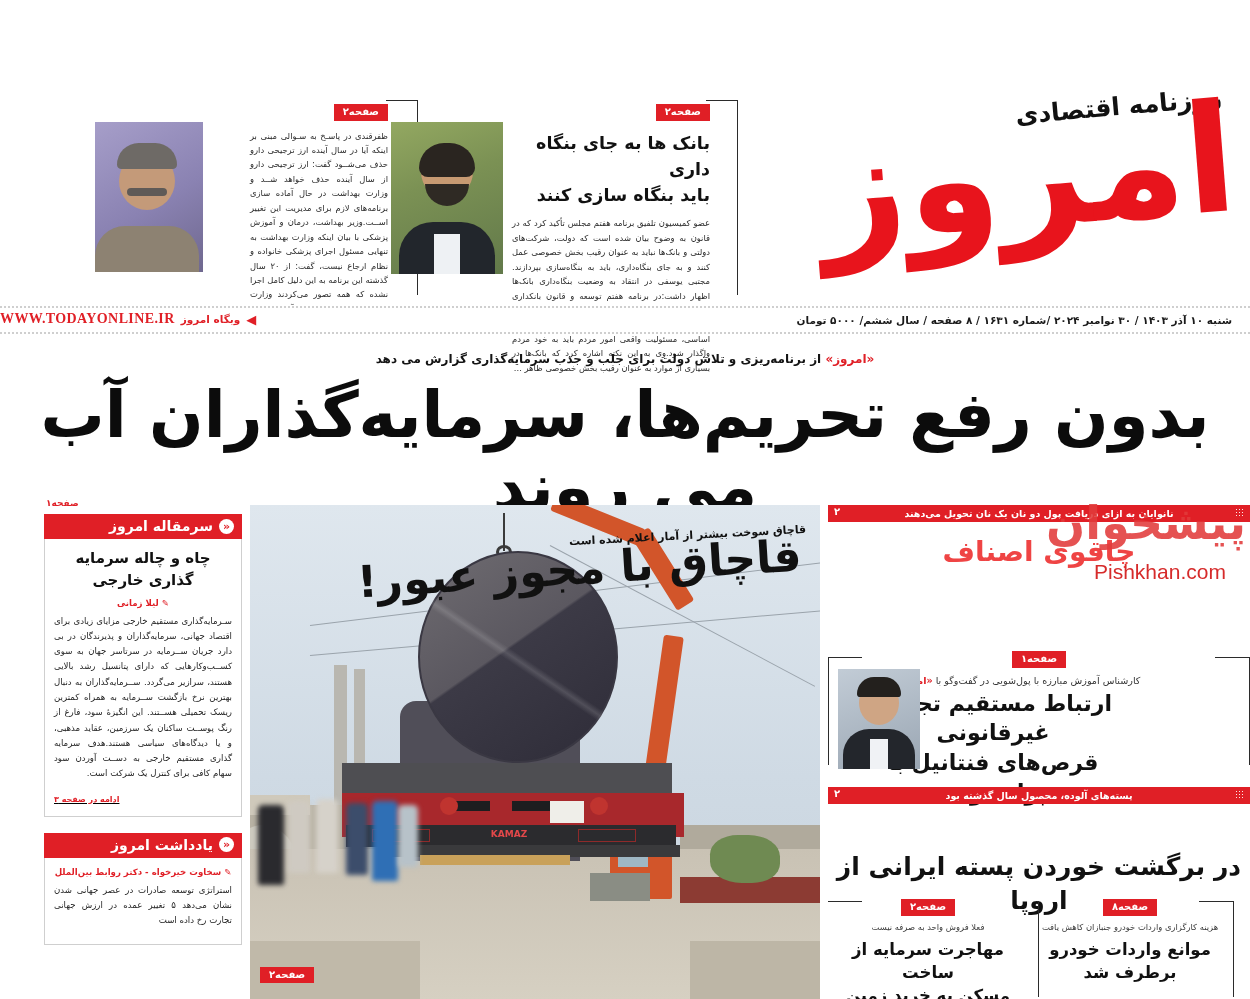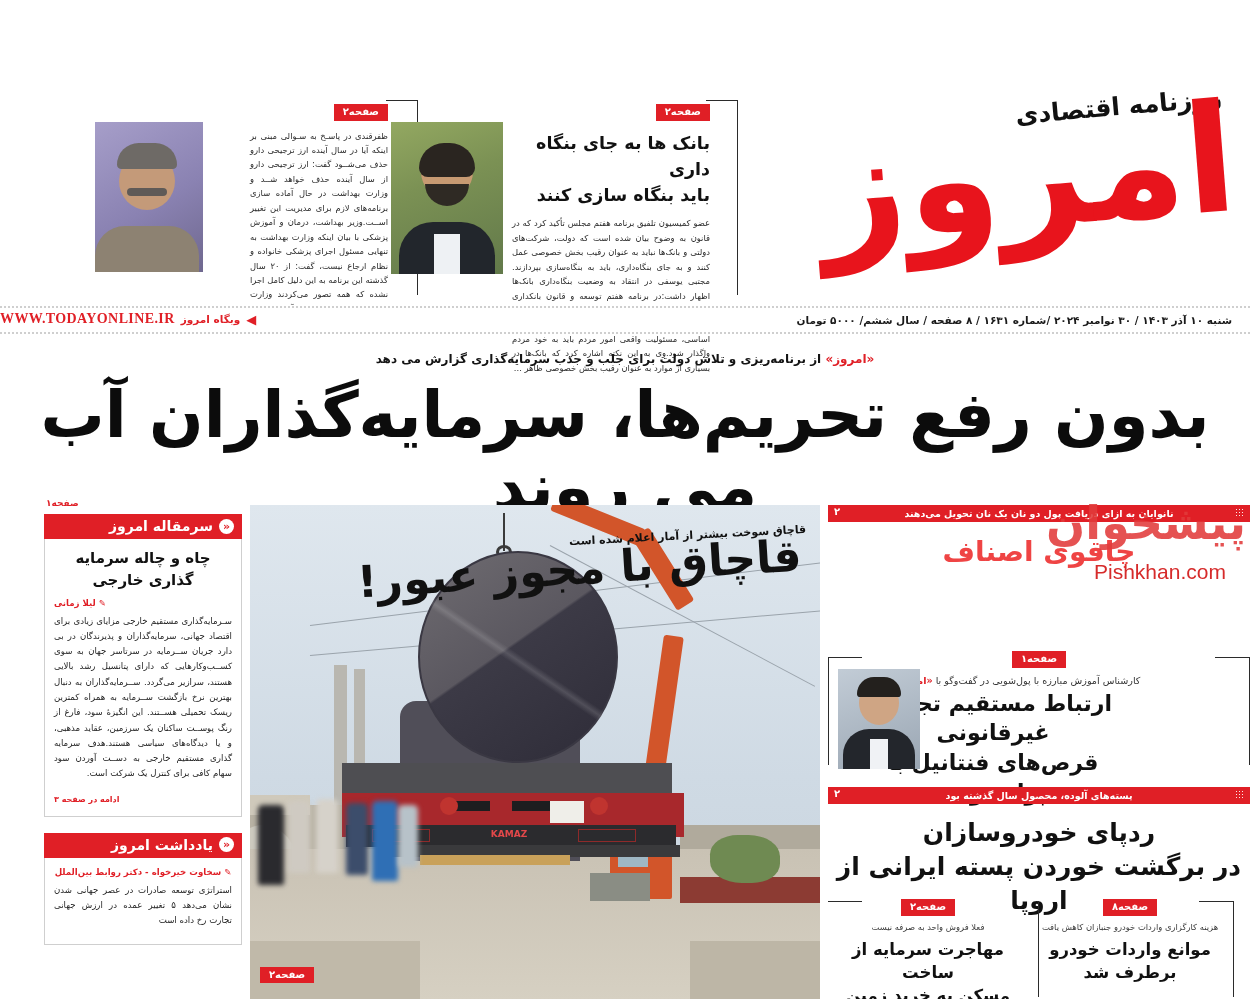--- a/index.html
+++ b/index.html
@@ -116,21 +116,21 @@
     width:15px; height:15px; border-radius:50%; background:#fff; color:#e01f26;
     font-size:11px; line-height:15px; text-align:center; font-weight:bold;
     flex:0 0 auto;
   }
   .sb-body{ border:1px solid #cfcfcf; border-top:none; padding:9px 9px 10px; }
   .sb-body h3{
     font-size:15px; line-height:1.45; font-weight:bold; color:#111;
     text-align:center; margin-bottom:6px;
   }
   .sb-author{
-    color:#e01f26; font-size:8.6px; font-weight:bold; text-align:left;
+    color:#e01f26; font-size:8.6px; font-weight:bold; text-align:center;
     margin-bottom:6px;
   }
   .sb-author .pen{ margin-left:3px; }
   .sb-body p{
     font-size:8.6px; line-height:1.78; color:#222; text-align:justify;
     margin-bottom:5px;
   }
   .sb-more{ color:#e01f26; font-size:8px; font-weight:bold; }
 
   
@@ -304,21 +304,21 @@
       <div class="sb-header">
         <span class="chev">«</span>
         <span>سرمقاله امروز</span>
       </div>
       <div class="sb-body">
         <h3>چاه و چاله سرمایه گذاری خارجی</h3>
         <div class="sb-author">
           <span class="pen">✎</span><span>لیلا زمانی</span>
         </div>
         <p>سـرمایه‌گذاری مستقیم خارجی مزایای زیادی برای اقتصاد جهانی، سرمایه‌گذاران و پذیرندگان در بی دارد جریان ســرمایه در سرتاسر جهان به سوی کســب‌وکارهایی که دارای پتانسیل رشد بالایی هستند، سرازیر می‌گردد. ســرمایه‌گذاران به دنبال بهترین نرخ بازگشت ســرمایه به همراه کمترین ریسک تحمیلی هســتند. این انگیزهٔ سود، فارغ از رنگ پوســت ساکنان یک سرزمین، عقاید مذهبی، و یا دیدگاه‌های سیاسی هستند.هدف سرمایه گذاری مستقیم خارجی به دســت آوردن سود سهام کافی برای کنترل یک شرکت است.</p>
-        <div style="text-align:left;"><span class="sb-more">ادامه در صفحه ۳</span></div>
+        <div style="text-align:left;text-decoration:underline;"><span class="sb-more">ادامه در صفحه ۳</span></div>
       </div>
     </div>
 
     <div class="sb-box">
       <div class="sb-header">
         <span class="chev">«</span>
         <span>یادداشت امروز</span>
       </div>
       <div class="sb-body">
         <div class="sb-author" style="text-align:center;">
@@ -436,21 +436,21 @@
       </div>
     </div>
 
     <div style="position:absolute; left:0; top:282px; width:422px;">
       <div class="rc-strip">
         <span class="pagenum">۲</span>
         <span>پسته‌های آلوده، محصول سال گذشته بود</span>
         <span class="dots"></span>
       </div>
       <div class="rc-head-sm" style="font-size:25px; margin-top:12px;">
-        <span>ردپای خودروسازان</span><br>
+        <br>
         <span>در برگشت خوردن پسته ایرانی از اروپا</span>
       </div>
     </div>
 
     <div class="twoup">
       <div class="rc-divider" style="left:210px; top:6px; height:96px;"></div>
 
       <div class="cell" style="right:16px; width:208px;">
         <div class="rc-divider" style="left:207px; top:6px; height:96px;"></div>
         <div class="corner" style="left:173px; top:6px;"></div>

